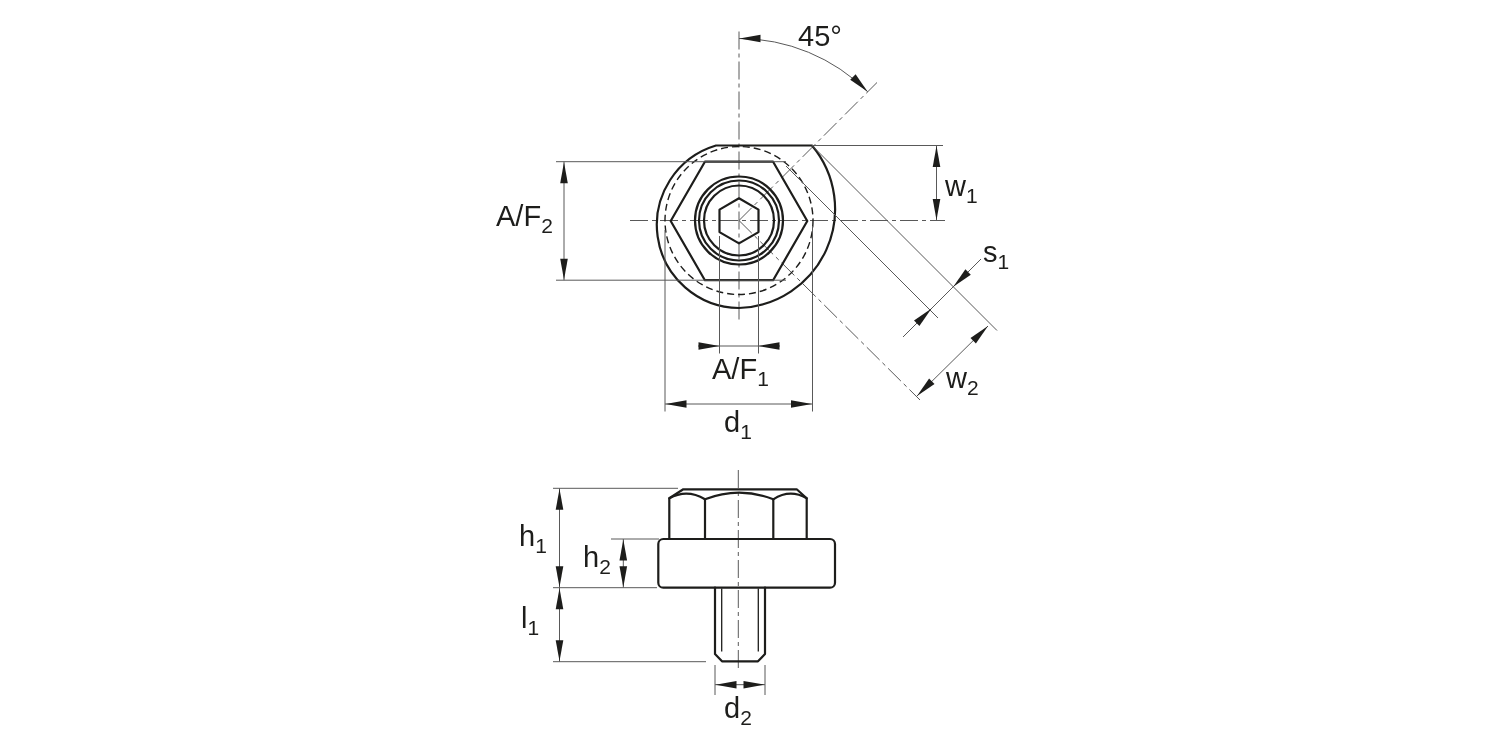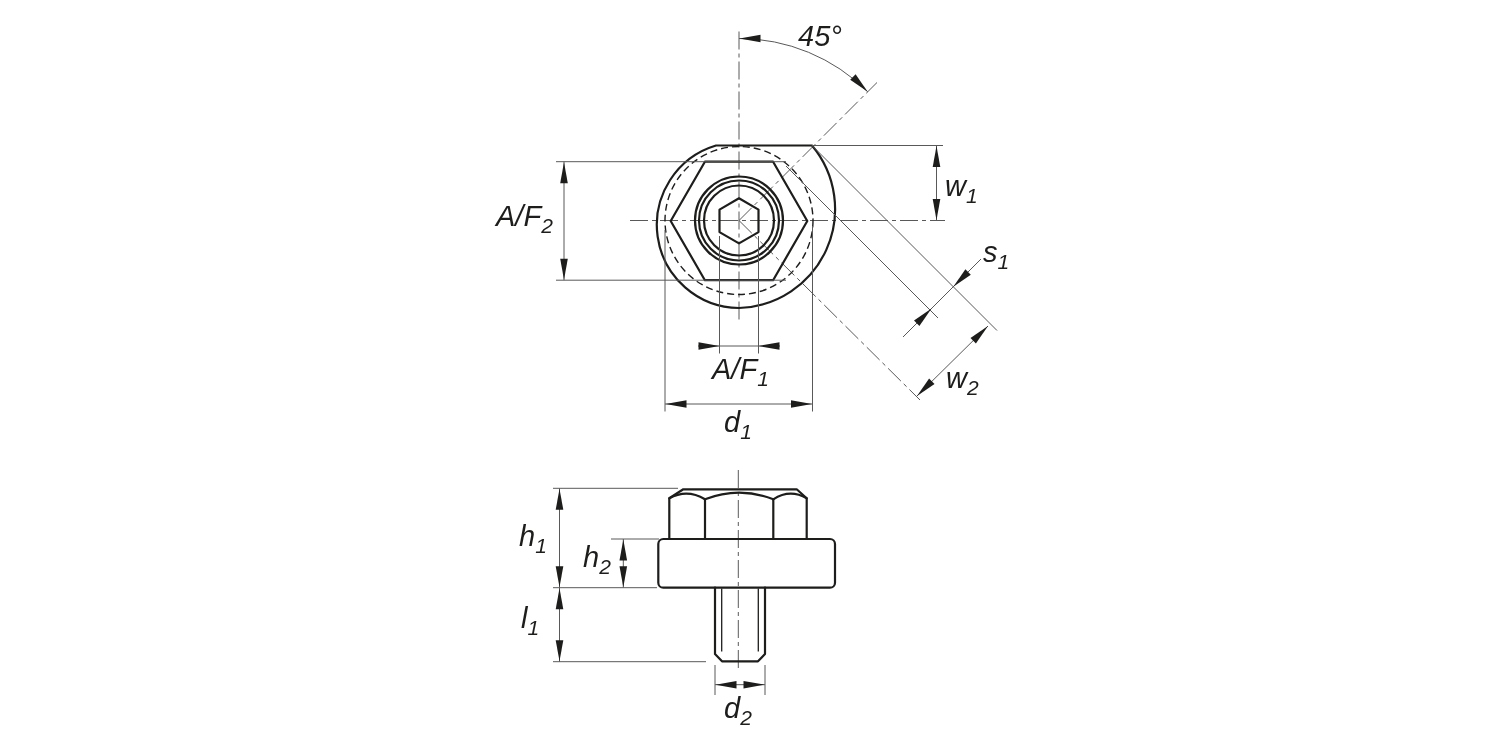--- a/index.html
+++ b/index.html
@@ -1,17 +1,17 @@
 <!DOCTYPE html>
 <html><head>
 <meta charset="utf-8">
 <style>
   html,body{margin:0;padding:0;background:#ffffff;}
   .stage{position:relative;width:1500px;height:750px;background:#ffffff;overflow:hidden;
-         font-family:"Liberation Sans", sans-serif;font-style:italic;}
+         font-family:"Liberation Sans", sans-serif;}
   svg{display:block;}
   .bold{fill:none;stroke:#1d1d1b;stroke-width:2.2;stroke-linejoin:round;stroke-linecap:round;}
   .med{fill:none;stroke:#1d1d1b;stroke-width:1.3;}
   .dashed{fill:none;stroke:#1d1d1b;stroke-width:1.4;stroke-dasharray:7 4;}
   .thin{fill:none;stroke:#595959;stroke-width:1;}
   .cline{fill:none;stroke:#595959;stroke-width:1;stroke-dasharray:18 4 4 4;}
   .arrow{fill:#1d1d1b;stroke:none;}
   .dimtext{fill:#1d1d1b;font-size:29px;}
   .dimtext .sub{font-size:21px;}
 </style>

